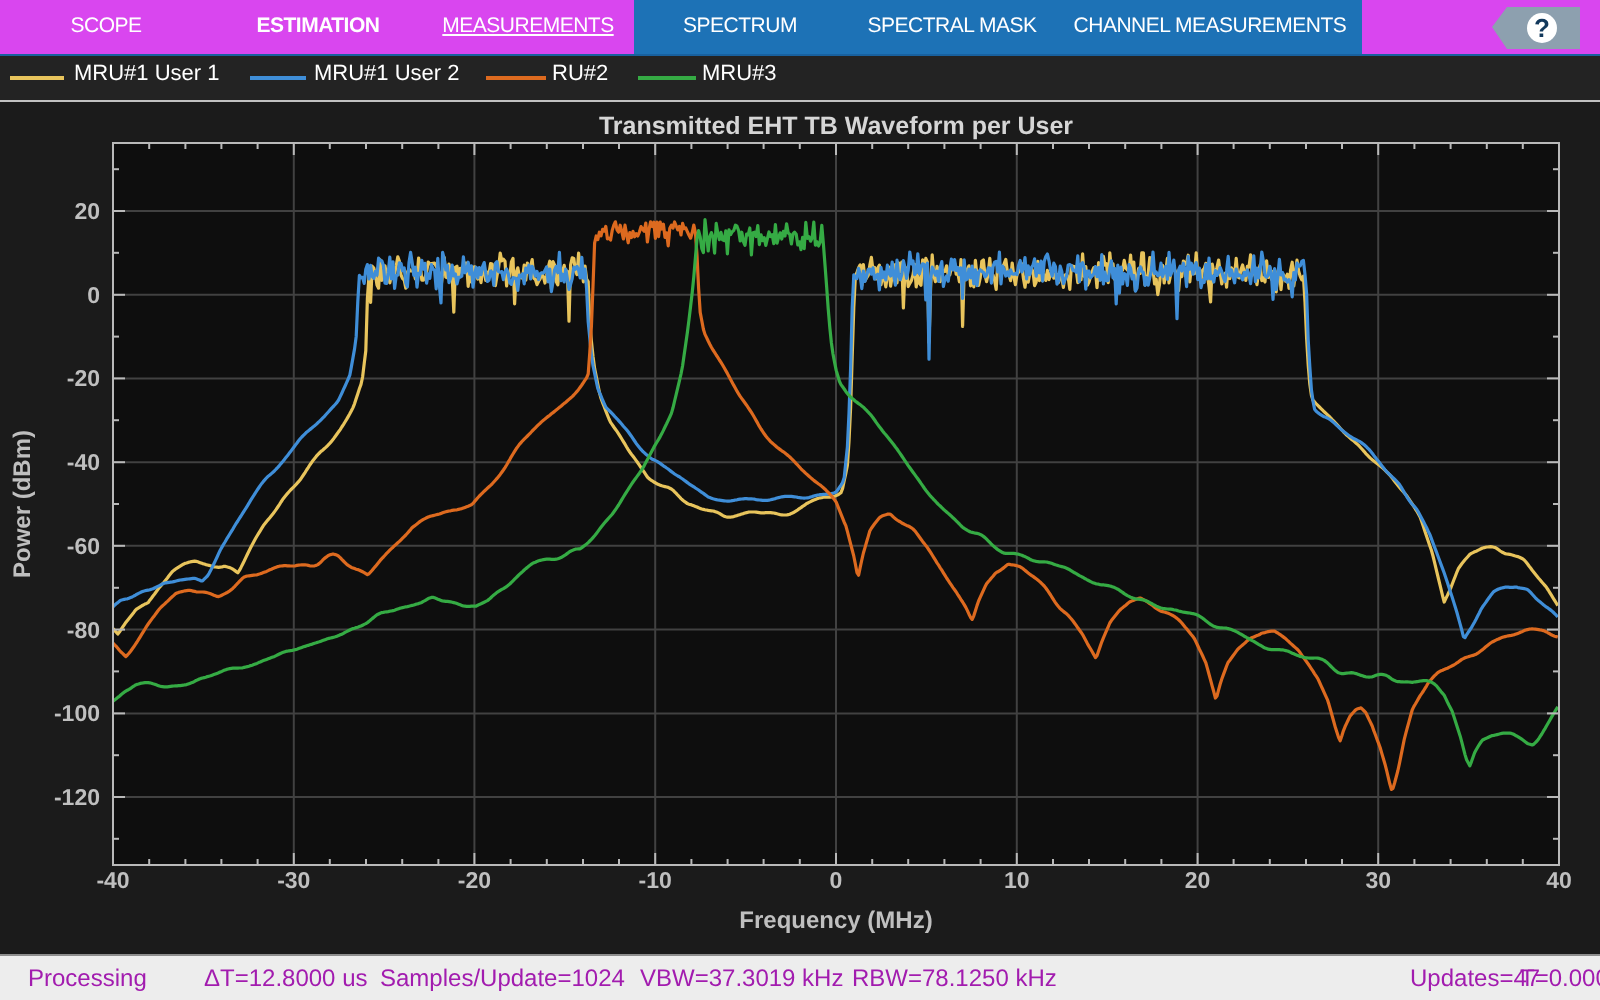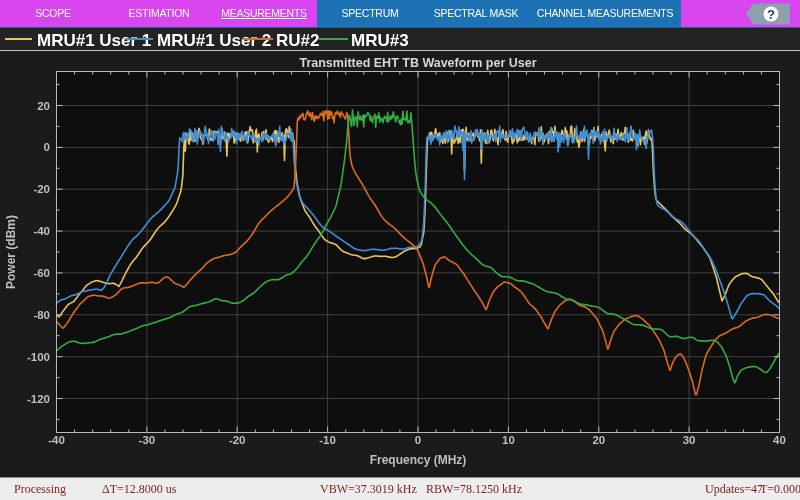--- a/index.html
+++ b/index.html
@@ -1,29 +1,29 @@
 <!DOCTYPE html>
 <html><head><meta charset="utf-8"><style>
 *{margin:0;padding:0;box-sizing:border-box;}
 html,body{width:800px;height:500px;background:#1b1b1b;overflow:hidden;font-family:"Liberation Sans",sans-serif;}
 #tabs{position:absolute;left:0;top:0;width:800px;height:28px;background:#d946ef;}
 #tabsel{position:absolute;left:317px;top:0;width:364px;height:28px;background:#1d72b6;}
 .tab{position:absolute;top:0;height:26px;line-height:27px;color:#fff;font-size:10.5px;letter-spacing:-0.25px;transform:translateX(-50%);white-space:nowrap;}
 #bluebar{position:absolute;left:0;top:26.6px;width:800px;height:1.4px;background:#18619f;}
 #legend{position:absolute;left:0;top:28px;width:800px;height:21.5px;background:#232323;}#divider{position:absolute;left:0;top:49.5px;width:800px;height:1.5px;background:#c2c2c2;}
 .dash{position:absolute;top:10.2px;height:2.2px;}
-.ltxt{position:absolute;top:3px;color:#fff;font-size:17px;font-weight:bold;white-space:nowrap;}
+.ltxt{position:absolute;top:3px;color:#fff;font-size:11px;font-weight:normal;white-space:nowrap;}
 #status{position:absolute;left:0;top:477px;width:800px;height:23px;background:#ededed;border-top:1px solid #8e8e8e;}
-.st{position:absolute;top:4px;font-size:12px;color:#7f1d1d;white-space:nowrap;font-family:Liberation Serif, serif;}
+.st{position:absolute;top:4px;font-size:12px;color:#a21caf;white-space:nowrap;}
 #help{position:absolute;left:0;top:0;width:800px;height:28px;pointer-events:none;}
 </style></head><body>
 <div id="tabs">
     <div id="tabsel"></div>
 <div class="tab" style="left:53px;">SCOPE</div>
-<div class="tab" style="left:159px;">ESTIMATION</div>
+<div class="tab" style="left:159px;font-weight:bold;">ESTIMATION</div>
 <div class="tab" style="left:264px;text-decoration:underline;">MEASUREMENTS</div>
 <div class="tab" style="left:370px;">SPECTRUM</div>
 <div class="tab" style="left:605px;">CHANNEL MEASUREMENTS</div>
 <div class="tab" style="left:476px;">SPECTRAL MASK</div>
 <svg id="help" width="800" height="28">
 <polygon points="746,13.5 753.5,3.5 790,3.5 790,24.5 753.5,24.5" fill="#8da0af"></polygon>
 <circle cx="771" cy="14" r="7.5" fill="#fff"></circle>
 <text x="771" y="18.5" text-anchor="middle" style="font:bold 13px 'Liberation Sans',sans-serif;fill:#12395c;">?</text>
 </svg>
 </div>
@@ -206,16 +206,17 @@
       <text x="50" y="193.2" text-anchor="end">-20</text>
       <text x="50" y="151.4" text-anchor="end">0</text>
       <text x="50" y="109.5" text-anchor="end">20</text>
     </g>
 <text x="418" y="464" text-anchor="middle" style="font:bold 12px 'Liberation Sans',sans-serif;fill:#bfbfbf;">Frequency (MHz)</text>
 <text x="15" y="252" text-anchor="middle" transform="rotate(-90 15 252)" style="font:bold 12px 'Liberation Sans',sans-serif;fill:#bfbfbf;">Power (dBm)</text>
 </svg>
 <div id="status">
 <div class="st" style="left:14px;">Processing</div>
 <div class="st" style="left:102px;">ΔT=12.8000 us</div>
+<div class="st" style="left:190px;">Samples/Update=1024</div>
 <div class="st" style="left:320px;">VBW=37.3019 kHz</div>
 <div class="st" style="left:426px;">RBW=78.1250 kHz</div>
 <div class="st" style="left:689px;margin-left:16px;">Updates=47</div>
 <div class="st" style="left:760px;">T=0.00064</div>
 </div>
 </body></html>

